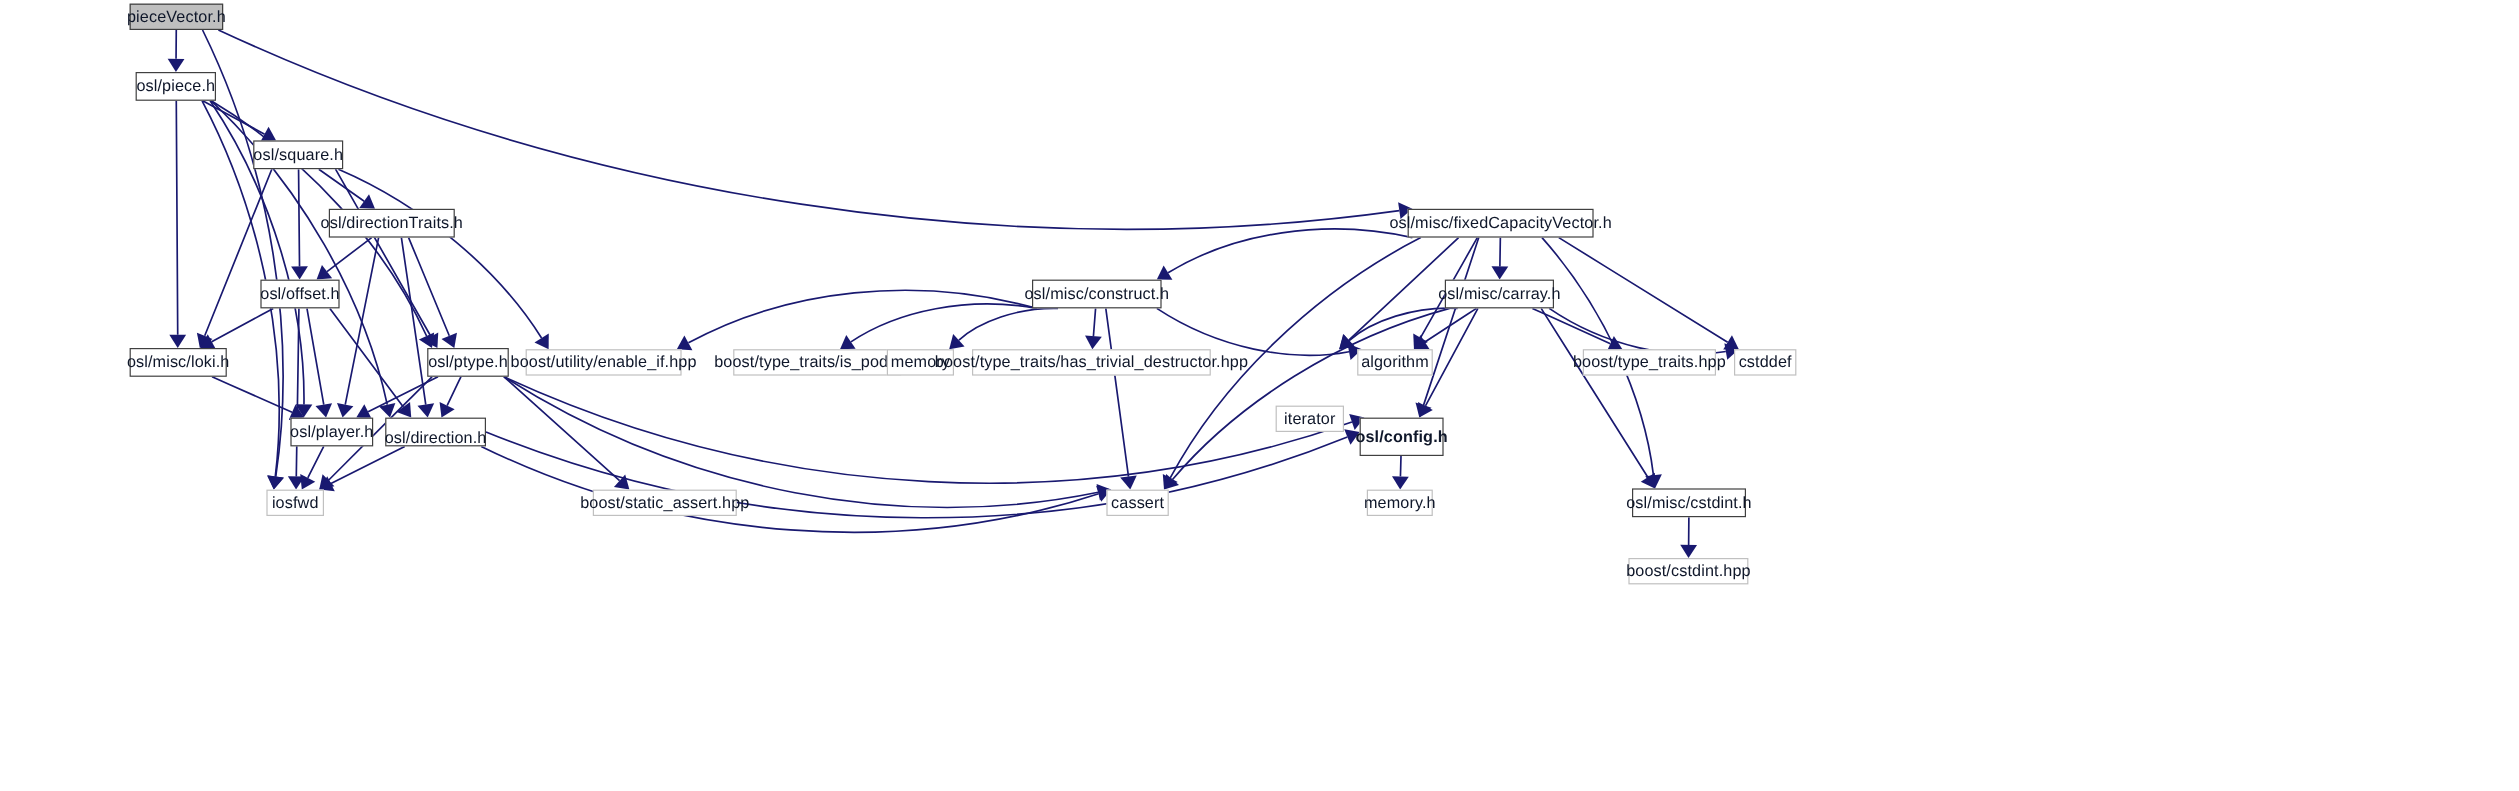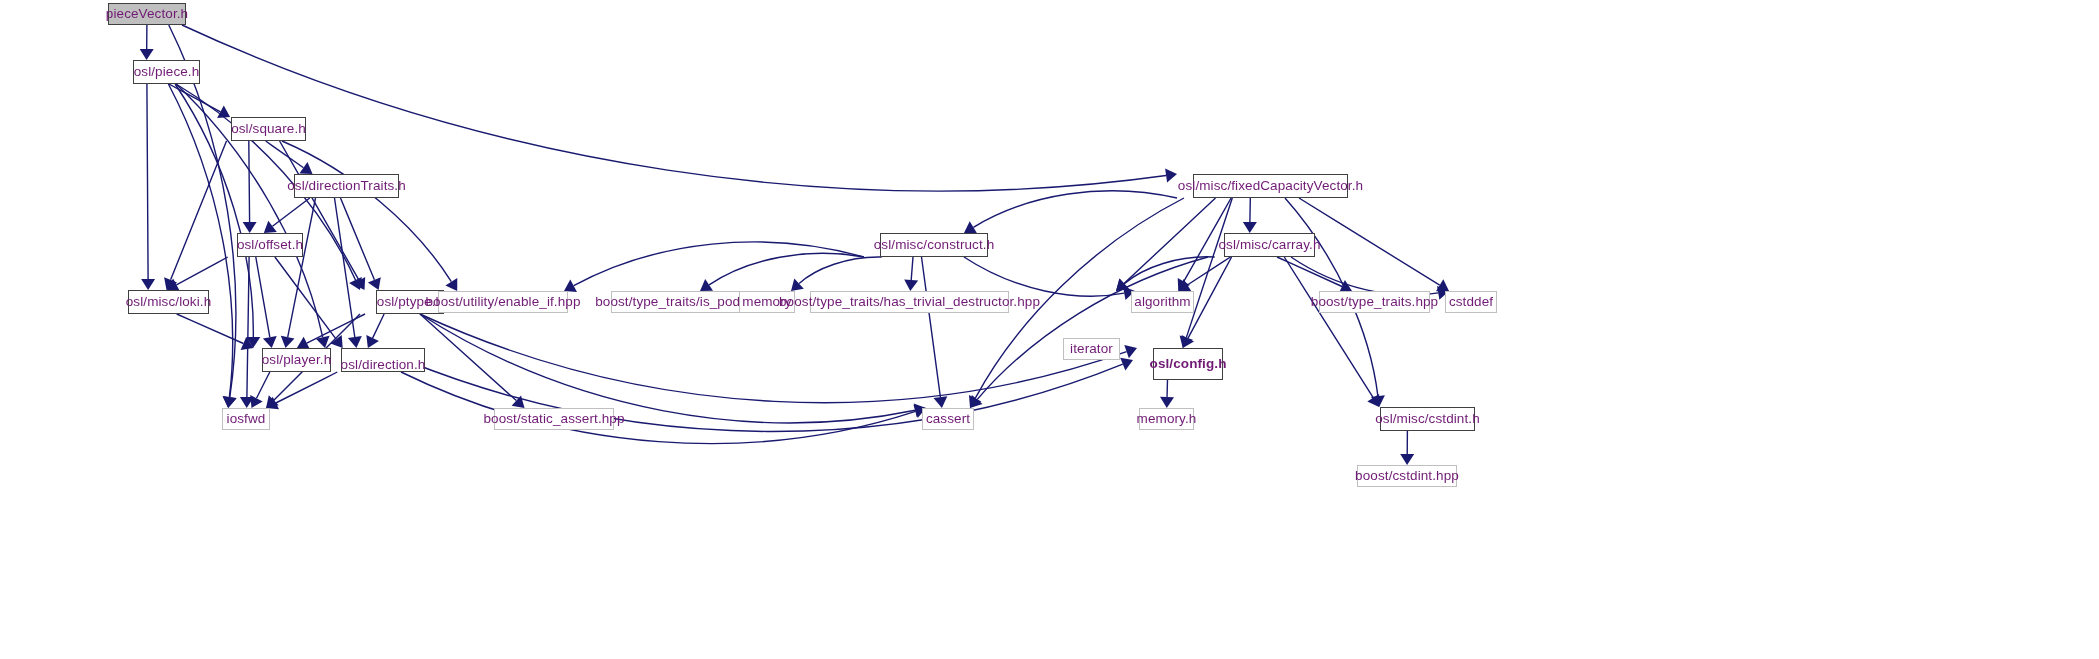--- a/index.html
+++ b/index.html
@@ -33,30 +33,29 @@
   }
   .node {
     position: absolute;
     box-sizing: border-box;
     display: flex;
     align-items: center;
     justify-content: center;
     white-space: nowrap;
     font-size: 13.5px;
     line-height: 1;
-    color: #701a75;
+    color: #0f172a;
     background: #ffffff;
     border: 1px solid #c0c0c0;
     height: 24px;
     letter-spacing: 0.1px;
   }
   .node.kind-local {
     border: 1.5px solid #404040;
     background: #ffffff;
-    margin-left: 20px;
   }
   .node.kind-root {
     border: 1.5px solid #404040;
     background: #bfbfbf;
   }
   .node-label {
     pointer-events: none;
   }
 </style>
 </head>

